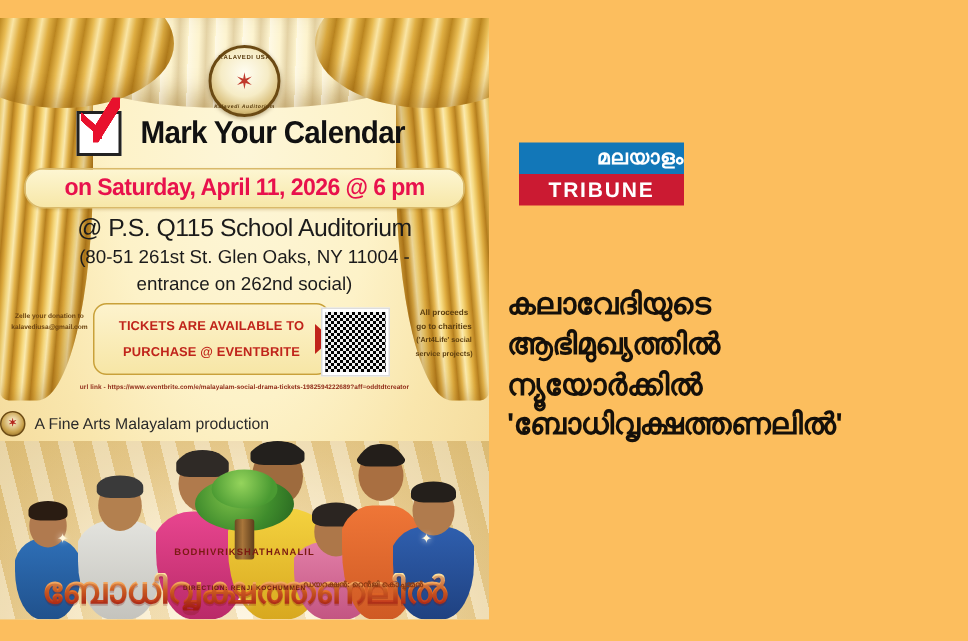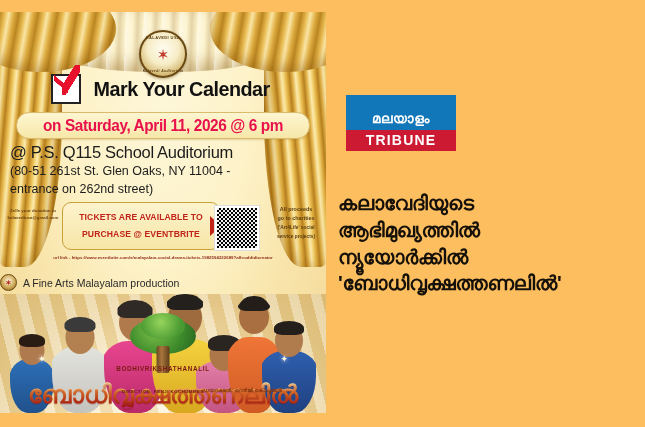--- a/index.html
+++ b/index.html
@@ -68,21 +68,21 @@
   .mark-title{font-size:21px;font-weight:bold;color:#111;letter-spacing:-.5px;
     font-family:"Liberation Sans", sans-serif;transform:scaleX(.94);}
 
   .date-bar{position:absolute;left:16px;right:16px;top:100px;height:25px;z-index:5;
     background:linear-gradient(#fdf6d2,#f7e7a8);
     border:1px solid #d9b96a;border-radius:13px;
     display:flex;align-items:center;justify-content:center;
     box-shadow:0 1px 2px rgba(150,110,30,.25);}
   .date-bar span{font-size:16px;font-weight:bold;color:#e8114c;letter-spacing:-.4px;transform:scaleX(.96);}
 
-  .venue{position:absolute;left:10px;right:10px;top:131px;text-align:left;z-index:5;}
+  .venue{position:absolute;left:10px;right:10px;top:131px;text-align:center;z-index:5;}
   .venue .v1{font-size:16.5px;color:#1b1b1b;font-weight:500;letter-spacing:-.3px;}
   .venue .v2{font-size:12.5px;color:#1b1b1b;margin-top:2px;line-height:1.26;}
 
   
   .band{position:absolute;left:0;right:14px;top:190px;height:37px;z-index:5;}
   .zelle{position:absolute;left:4px;top:6px;width:58px;font-size:4.4px;color:#6c4410;line-height:1.5;text-align:center;font-weight:bold;}
   .ticket-box{position:absolute;left:62px;top:0;width:156px;height:46px;
     background:linear-gradient(#fdf3cd,#f7e6a6);border:1.5px solid #c9a13a;border-radius:9px;
     display:flex;align-items:center;justify-content:center;}
   .ticket-box .tt{font-size:8.6px;font-weight:bold;color:#c0241b;line-height:1.95;text-align:center;letter-spacing:.1px;}
@@ -136,22 +136,22 @@
     text-shadow:0 1px 0 rgba(120,20,10,.25);margin-top:12px;}
   .title-dir{position:absolute;left:0;right:0;top:377px;text-align:center;z-index:6;
     font-size:4.3px;font-weight:bold;color:#6b1b12;letter-spacing:.5px;}
   .title-sub{position:absolute;right:44px;top:375px;z-index:6;
     font-size:5.4px;font-weight:bold;color:#8a3a12;}
   .sparkle{position:absolute;z-index:5;color:#fff8dd;font-size:9px;text-shadow:0 0 4px #fff;}
 
   
   #right{position:absolute;left:330px;top:0;width:315px;height:427px;}
   .logo{position:absolute;left:16px;top:95px;width:110px;}
-  .logo .ml{background:#1277b8;color:#fff;text-align:center;font-size:13.5px;font-weight:bold;
-    padding:16px 0 3px;letter-spacing:.5px;}
+  .logo .ml{background:#1277b8;color:#fff;text-align:right;font-size:13.5px;font-weight:bold;
+    padding:2px 0 3px;letter-spacing:.5px;}
   .logo .tb{background:#cb1a32;color:#fff;text-align:center;font-size:14px;font-weight:bold;
     padding:2px 0 3px;letter-spacing:1.2px;}
   .headline{position:absolute;left:8px;top:190px;width:305px;
     font-size:20px;font-weight:bold;color:#15100a;line-height:1.34;letter-spacing:-.2px;}
   .headline div{white-space:nowrap;}
 </style>
 </head>
 <body>
 
 <div id="poster">
@@ -173,21 +173,21 @@
     <div class="mark-title">Mark Your Calendar</div>
   </div>
 
   <div class="date-bar">
     <span>on Saturday, April 11, 2026 @ 6 pm</span>
   </div>
 
   <div class="venue">
     <div class="v1">@ P.S. Q115 School Auditorium</div>
     <div class="v2">(80-51 261st St. Glen Oaks, NY 11004 -</div>
-    <div class="v2">entrance on 262nd street)</div>
+    <div class="v2">entrance on 262nd social)</div>
   </div>
 
   <div class="band">
     <div class="zelle">Zelle your donation to kalavediusa@gmail.com</div>
 
     <div class="ticket-box">
       <div class="tt">
         <span>TICKETS ARE AVAILABLE TO</span><br>
         <span>PURCHASE @ EVENTBRITE</span>
       </div>

